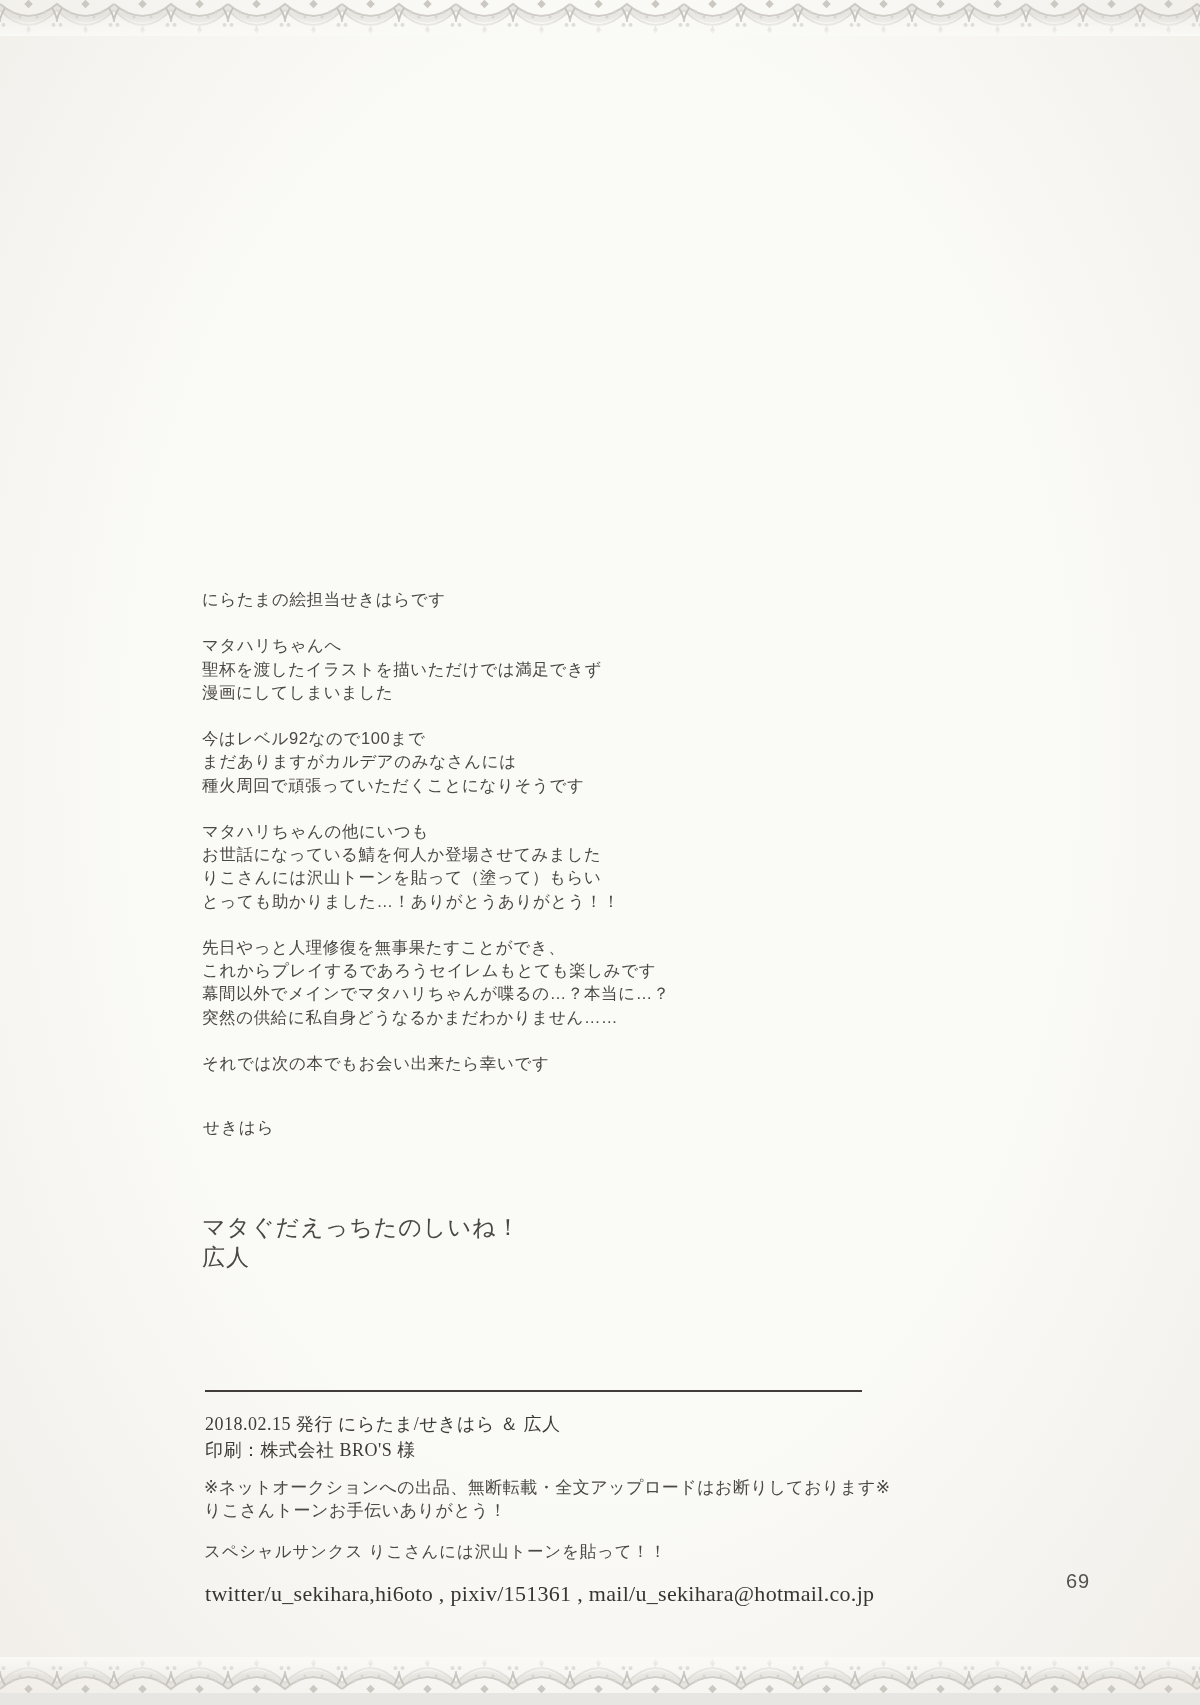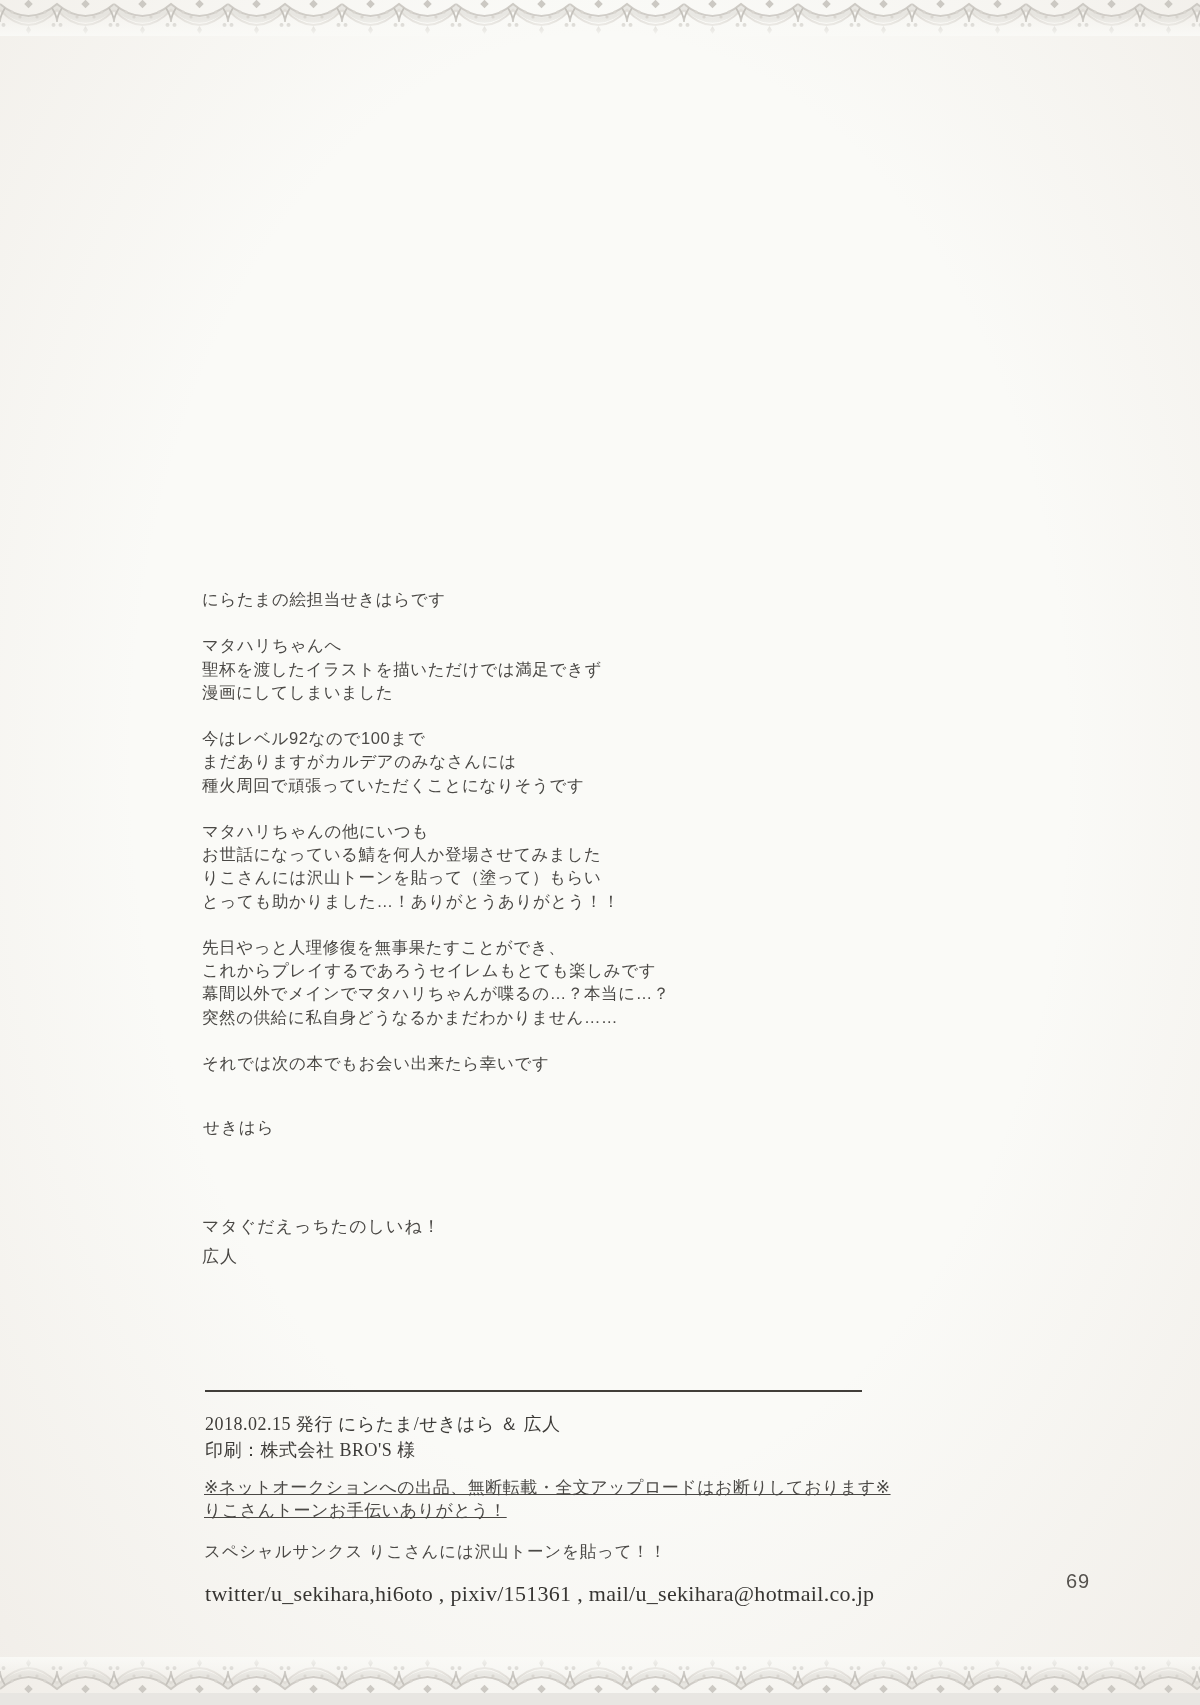--- a/index.html
+++ b/index.html
@@ -40,21 +40,21 @@
     top: 1117px;
     font-size: 16.5px;
     letter-spacing: 1px;
     color: #4a4845;
   }
 
   .guest-block {
     position: absolute;
     left: 202px;
     top: 1212px;
-    font-size: 17px;
+    font-size: 23px;
     line-height: 30px;
     letter-spacing: 1px;
     color: #4a4845;
   }
 
   .colophon-title {
     position: absolute;
     left: 203px;
     top: 1340px;
     font-family: "Liberation Serif", "DejaVu Serif", serif;
@@ -84,21 +84,20 @@
   }
 
   .notice-block {
     position: absolute;
     left: 204px;
     top: 1476px;
     font-size: 17px;
     line-height: 23px;
     letter-spacing: 0.5px;
     color: #4a4845;
-    text-decoration: underline;
   }
 
   .thanks-line {
     position: absolute;
     left: 204px;
     top: 1541px;
     font-size: 16.5px;
     letter-spacing: 0.8px;
     color: #4a4845;
   }

